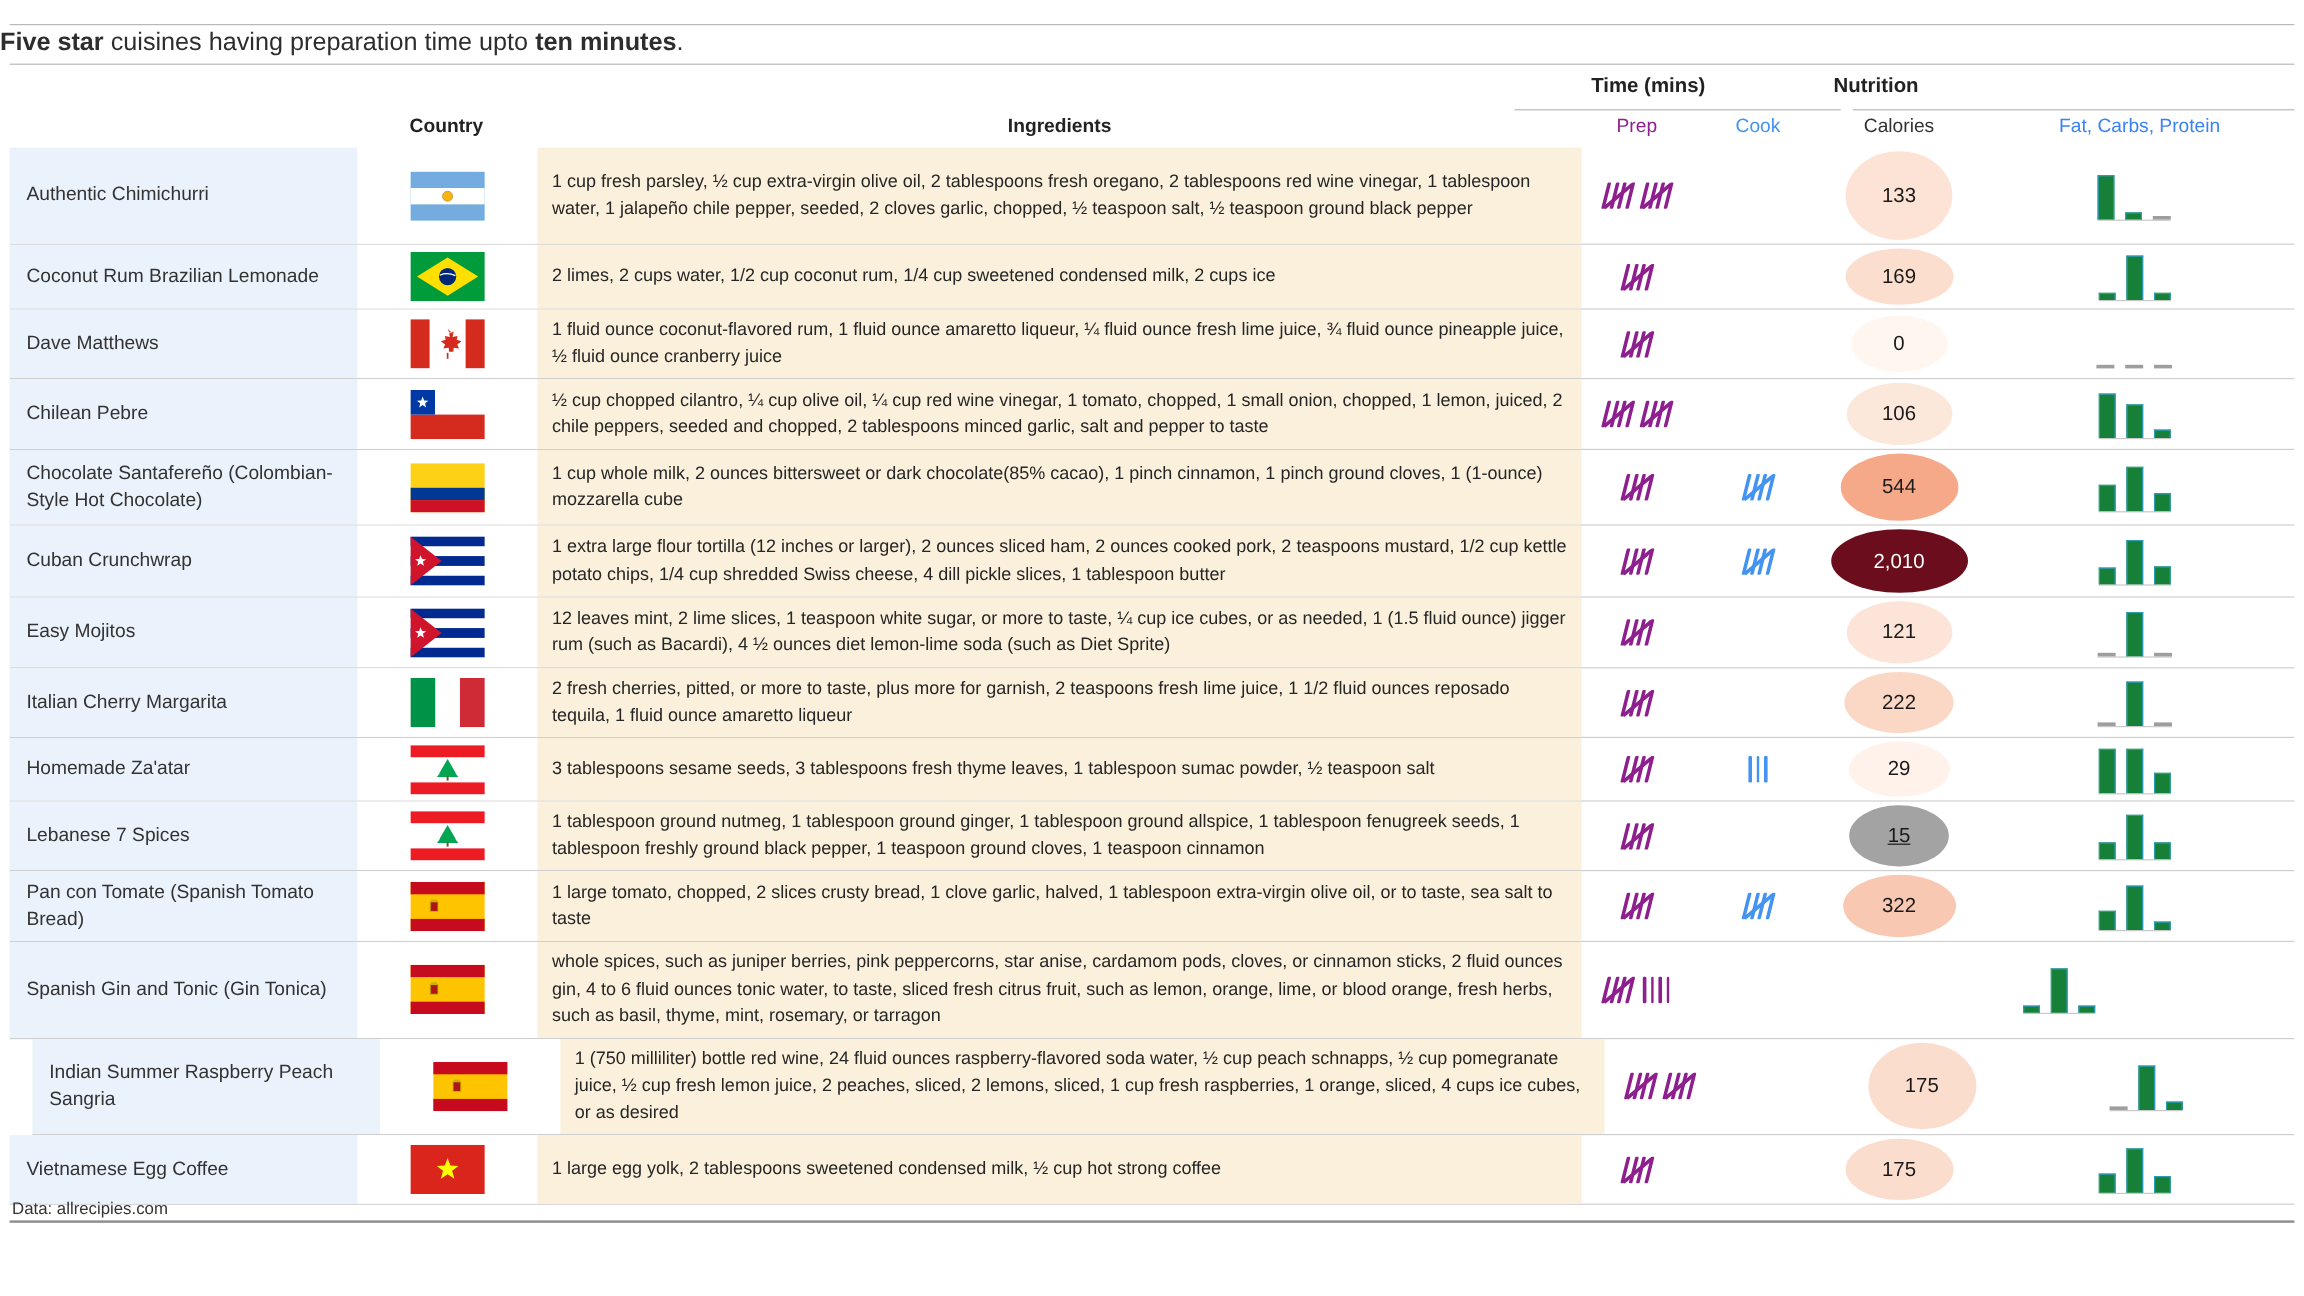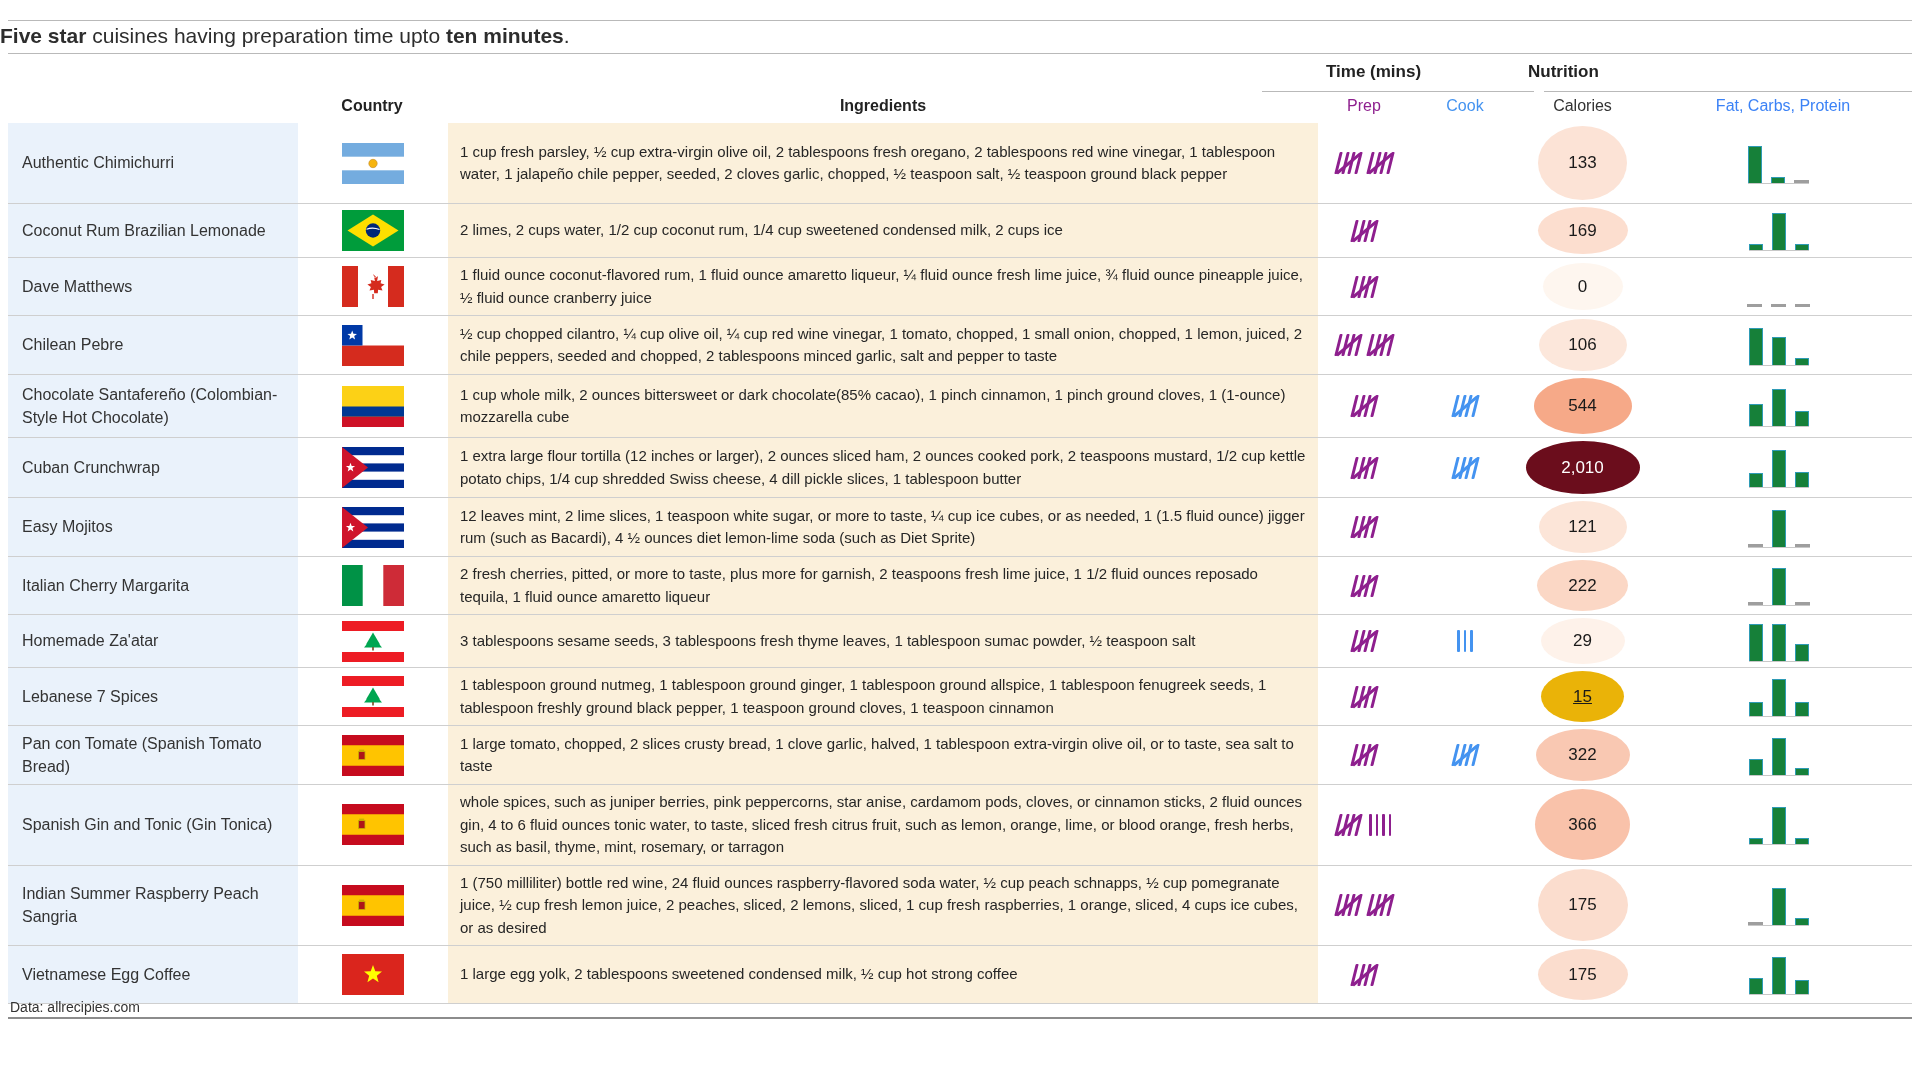--- a/index.html
+++ b/index.html
@@ -445,21 +445,21 @@
             <i class="tbar"></i>
             <i class="tbar"></i>
             <i class="tbar"></i>
             <i class="tbar"></i>
             <i class="tcross"></i>
           </span>
         </span>
       </div>
     <div class="cell cook"></div>
     <div class="cell cal">
-      <div class="calcircle" style="width: 83px; height: 51px; background: #eab308; color: rgb(26, 26, 26); text-decoration: underline;">15</div>
+      <div class="calcircle" style="width: 83px; height: 51px; background: #a3a3a3; color: rgb(26, 26, 26); text-decoration: underline;">15</div>
     </div>
     <div class="cell nutr">
       <div class="bars baseline">
           <i class="bar" style="height: 14px;"></i>
           <i class="bar" style="height: 37px;"></i>
           <i class="bar" style="height: 14px;"></i>
         </div>
     </div>
   </div>
     <div class="row" style="min-height: 58px;">
@@ -530,32 +530,29 @@
           </span>
           <span class="tgroup plain">
             <i class="tbar"></i>
             <i class="tbar"></i>
             <i class="tbar"></i>
             <i class="tbar"></i>
           </span>
         </span>
       </div>
     <div class="cell cook"></div>
-    <div class="cell cal">
-      <div class="calcircle" style="width: 95px; height: 71px; background: rgb(249, 194, 170); color: rgb(26, 26, 26);">366</div>
-    </div>
     <div class="cell nutr">
       <div class="bars baseline">
           <i class="bar" style="height: 6px;"></i>
           <i class="bar" style="height: 37px;"></i>
           <i class="bar" style="height: 6px;"></i>
         </div>
     </div>
   </div>
-    <div class="row" style="min-height: 78px;">
+    <div class="row" style="min-height: 78px; margin-left: 19px;">
     <div class="cell name">Indian Summer Raspberry Peach Sangria</div>
     <div class="cell flag">
         <svg width="62" height="41" viewBox="0 0 62 41">
           <rect width="62" height="41" fill="#FFC400"></rect>
           <rect width="62" height="10.25" fill="#C60B1E"></rect>
           <rect y="30.75" width="62" height="10.25" fill="#C60B1E"></rect>
           <rect x="16.5" y="16.5" width="6.5" height="8" fill="#AD1519" stroke="#C8B100" stroke-width="0.8"></rect>
           <rect x="17.2" y="14.6" width="5" height="1.8" fill="#C8B100"></rect>
         </svg>
       </div>

